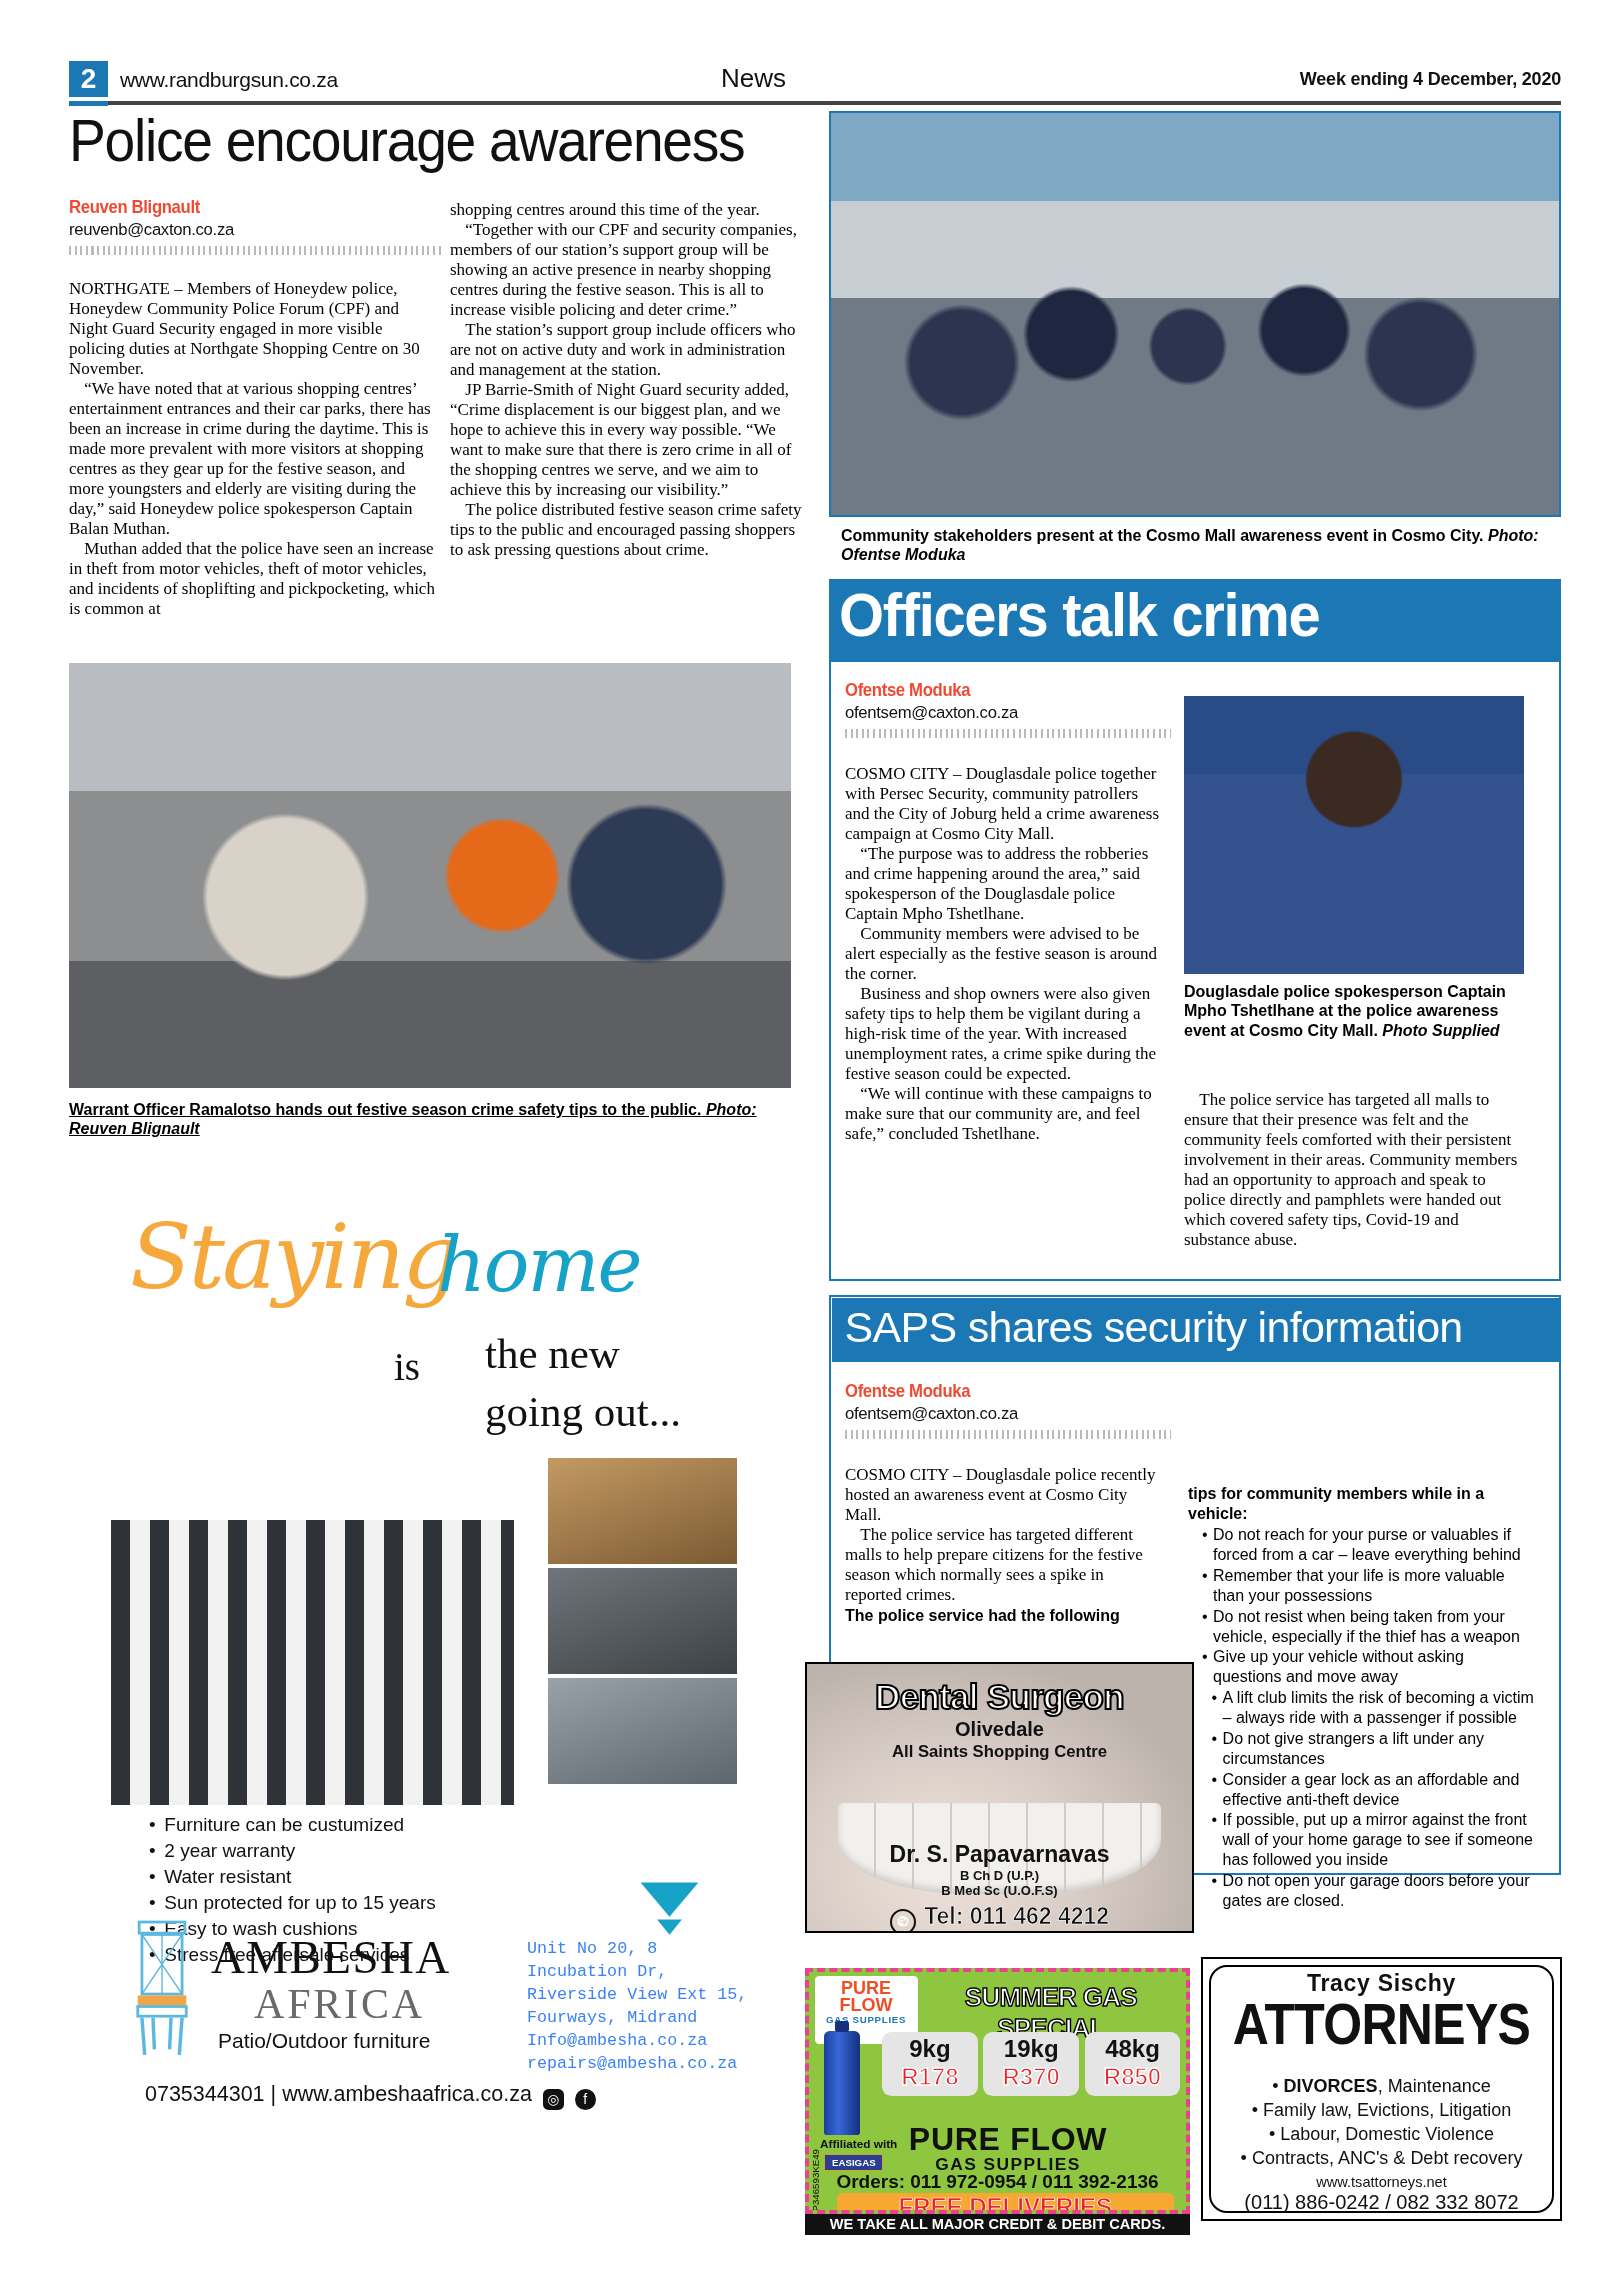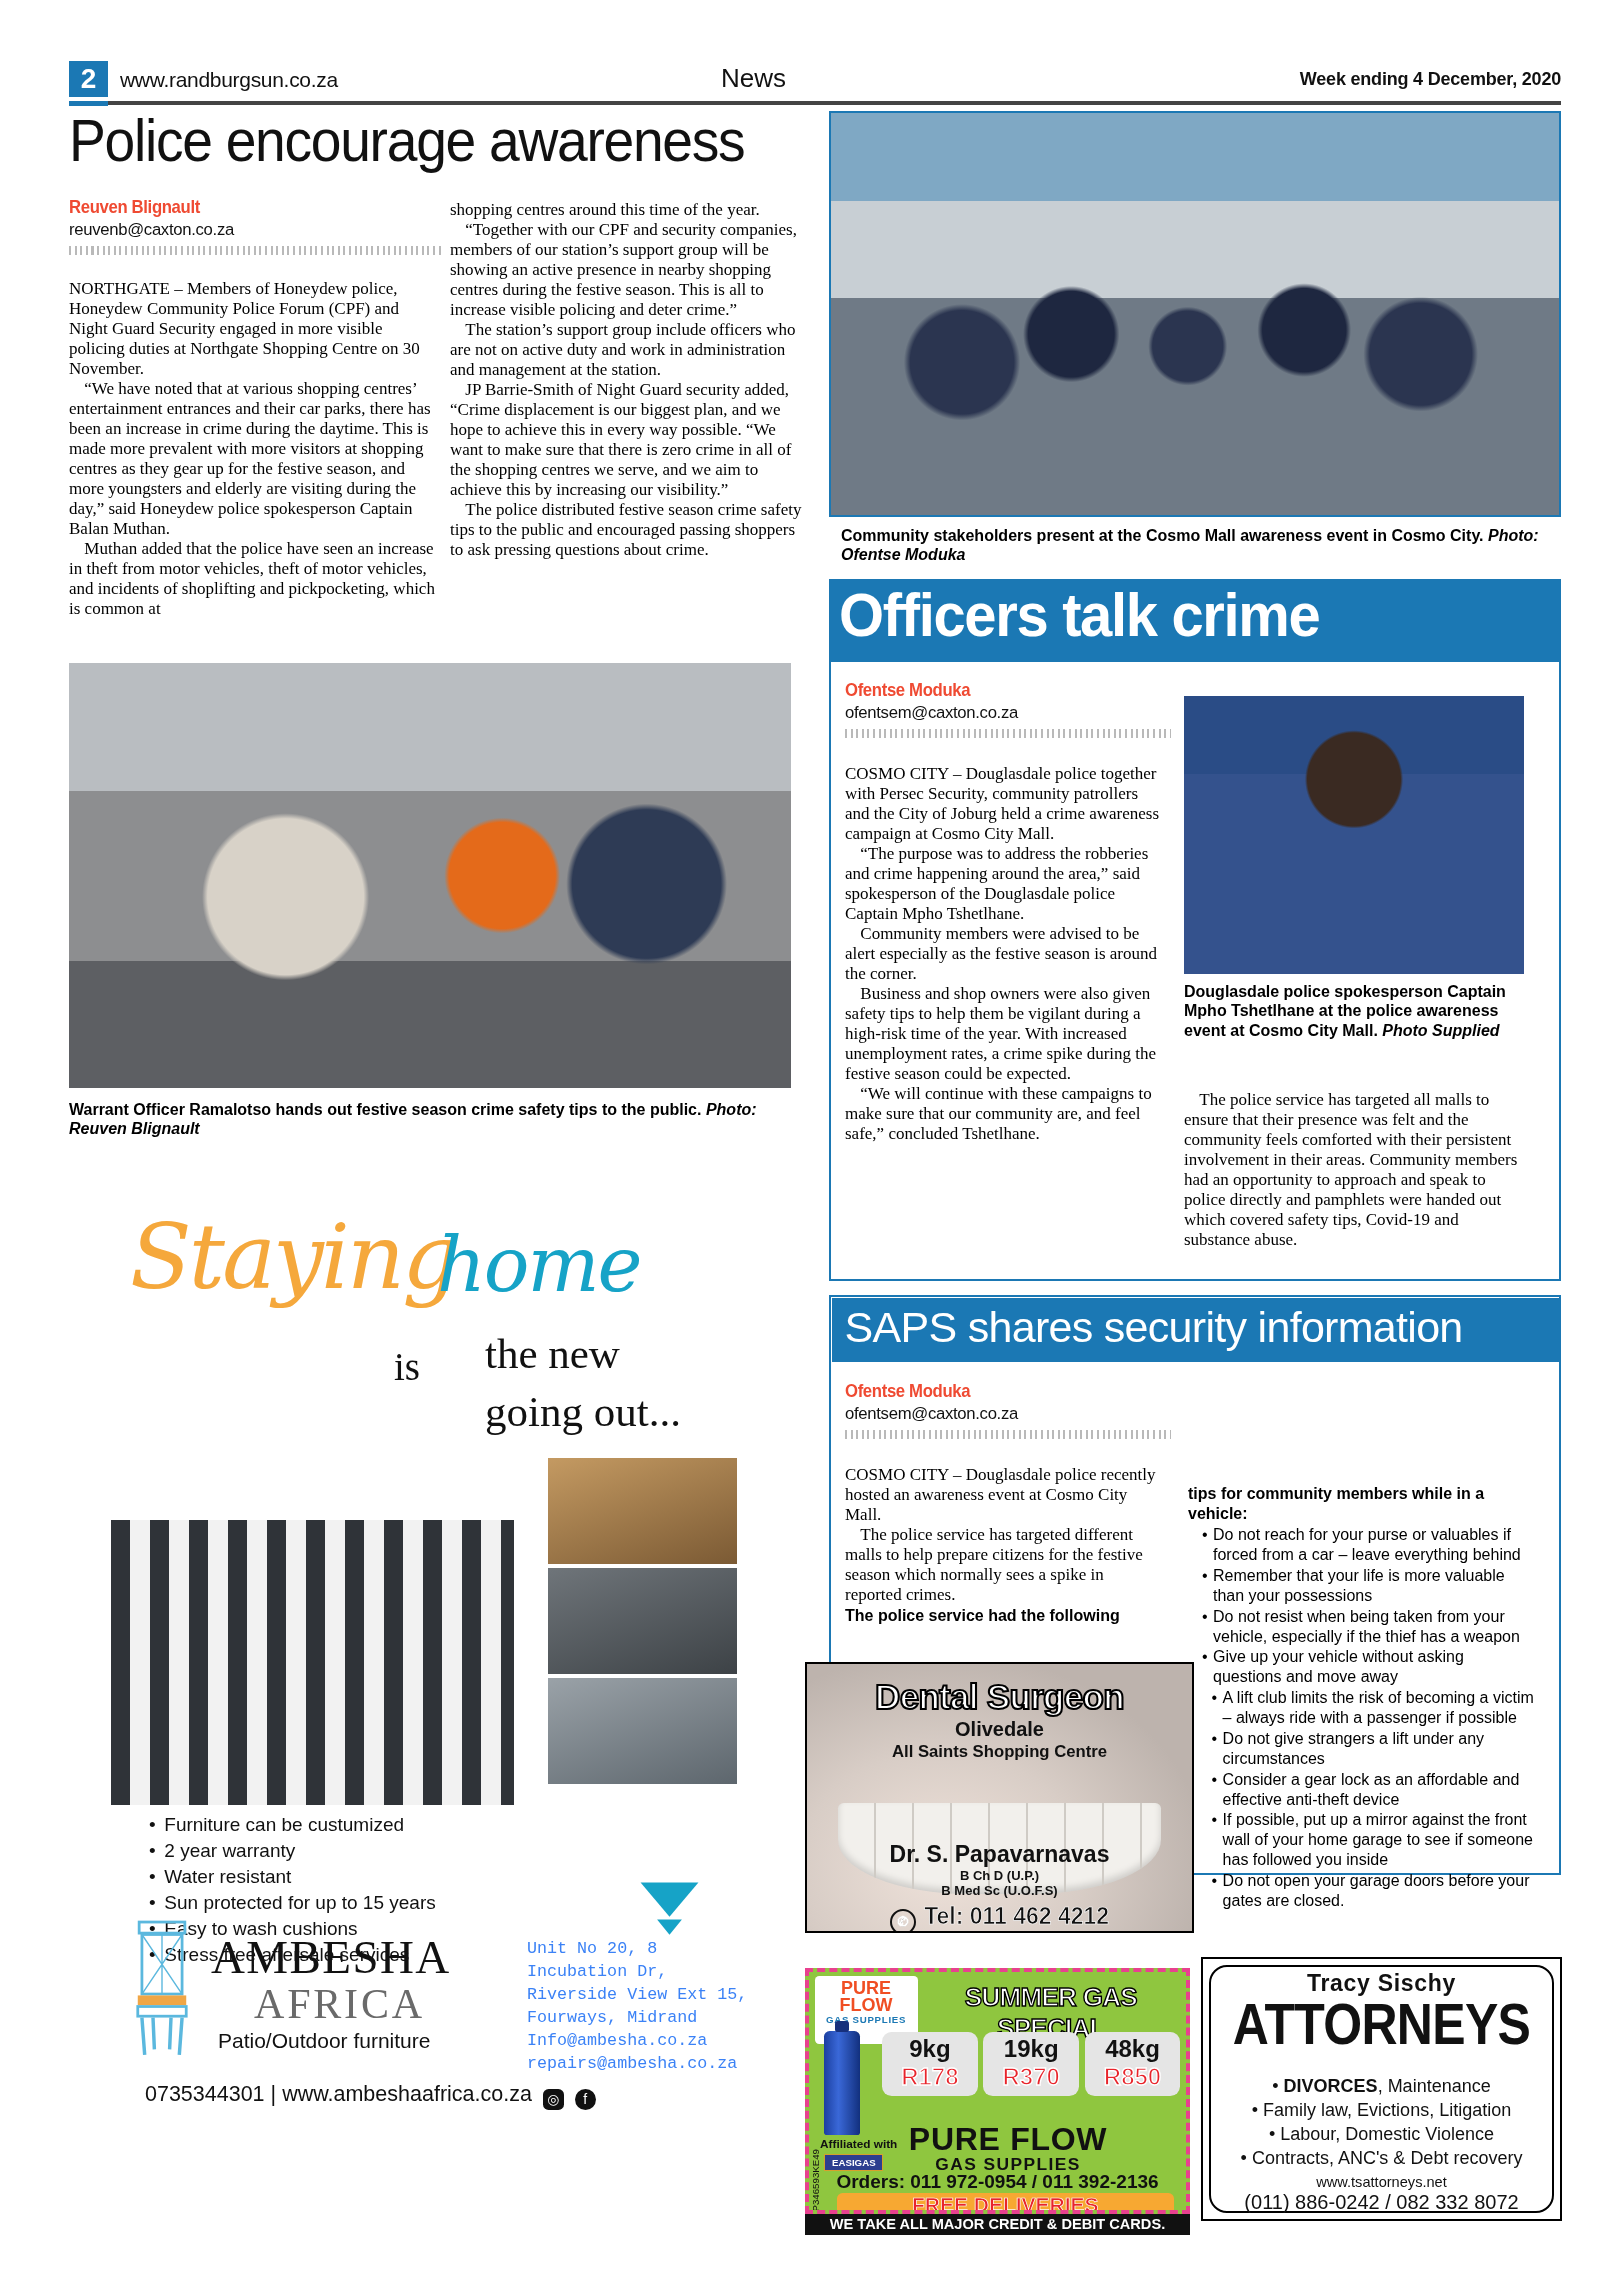--- a/index.html
+++ b/index.html
@@ -180,21 +180,21 @@
   .gas-brand{position:absolute;left:83px;top:149px;right:62px;text-align:center;
      font-family:"Liberation Sans",sans-serif;font-weight:bold;font-size:32px;color:#111;letter-spacing:0.7px;}
   .gas-brand2{position:absolute;left:83px;top:182px;right:62px;text-align:center;
      font-family:"Liberation Sans",sans-serif;font-weight:bold;font-size:17.4px;color:#111;letter-spacing:1.4px;}
   .gas-affil{position:absolute;left:11px;top:165px;font-family:"Liberation Sans",sans-serif;font-weight:bold;font-size:11.8px;color:#111;}
   .gas-easigas{position:absolute;left:15.3px;top:182px;width:57px;height:15.3px;background:#2c3e8f;color:#fff;
      font-family:"Liberation Sans",sans-serif;font-weight:bold;font-size:9.7px;text-align:center;line-height:15.3px;border:1.4px solid #d6a02b;}
   .gas-orders{position:absolute;left:5.6px;right:5.6px;top:199px;text-align:center;
      font-family:"Liberation Sans",sans-serif;font-weight:bold;font-size:19px;color:#111;}
   .gas-free{position:absolute;left:28px;right:12.5px;top:221px;background:#f7a832;border-radius:5.6px;
-     text-align:center;font-family:"Liberation Sans",sans-serif;font-weight:bold;font-size:21px;color:#e8242b;
+     text-align:center;font-family:"Liberation Sans",sans-serif;font-weight:bold;font-size:24px;color:#e8242b;
      -webkit-text-stroke:0.7px #fff;}
   .gas-code{position:absolute;left:1.4px;top:177px;writing-mode:vertical-rl;transform:rotate(180deg);
      font-family:"Liberation Sans",sans-serif;font-size:9.7px;color:#111;}
   .gas-strip{position:absolute;left:805px;top:2214px;width:385px;height:21px;background:#111;color:#fff;
      font-family:"Liberation Sans",sans-serif;font-weight:bold;font-size:14.6px;text-align:center;line-height:21px;}
 
   
   .ad-attorneys{position:absolute;left:1201px;top:1957px;width:361px;height:264px;border:2.1px solid #000;
      box-sizing:border-box;background:#fff;}
   .att-inner{position:absolute;inset:6.2px;border:2.1px solid #000;border-radius:18px;box-sizing:border-box;}
@@ -271,21 +271,21 @@
     <p class="first">shopping centres around this time of the year.</p>
     <p>“Together with our CPF and security companies, members of our station’s support group will be showing an active presence in nearby shopping centres during the festive season. This is all to increase visible policing and deter crime.”</p>
     <p>The station’s support group include officers who are not on active duty and work in administration and management at the station.</p>
     <p>JP Barrie-Smith of Night Guard security added, “Crime displacement is our biggest plan, and we hope to achieve this in every way possible. “We want to make sure that there is zero crime in all of the shopping centres we serve, and we aim to achieve this by increasing our visibility.”</p>
     <p>The police distributed festive season crime safety tips to the public and encouraged passing shoppers to ask pressing questions about crime.</p>
   </div>
 
   <div class="photo" style="left:69px;top:663px;width:722px;height:425px;">
     <div class="ph-inner ph-street"></div>
   </div>
-  <div class="caption" style="left:69px;top:1100px;width:722px;">
+  <div class="caption" style="left:69px;top:1100px;width:722px;text-decoration:underline;">
     <span>Warrant Officer Ramalotso hands out festive season crime safety tips to the public.</span>
     <em>Photo: Reuven Blignault</em>
   </div>
 
   <div class="photo" style="left:829px;top:111px;width:732px;height:406px;border:2.8px solid #1b78b4;box-sizing:border-box;">
     <div class="ph-inner ph-crowd"></div>
   </div>
   <div class="caption" style="left:841px;top:526px;width:701px;">
     <span>Community stakeholders present at the Cosmo Mall awareness event in Cosmo City.</span>
     <em>Photo: Ofentse Moduka</em>

